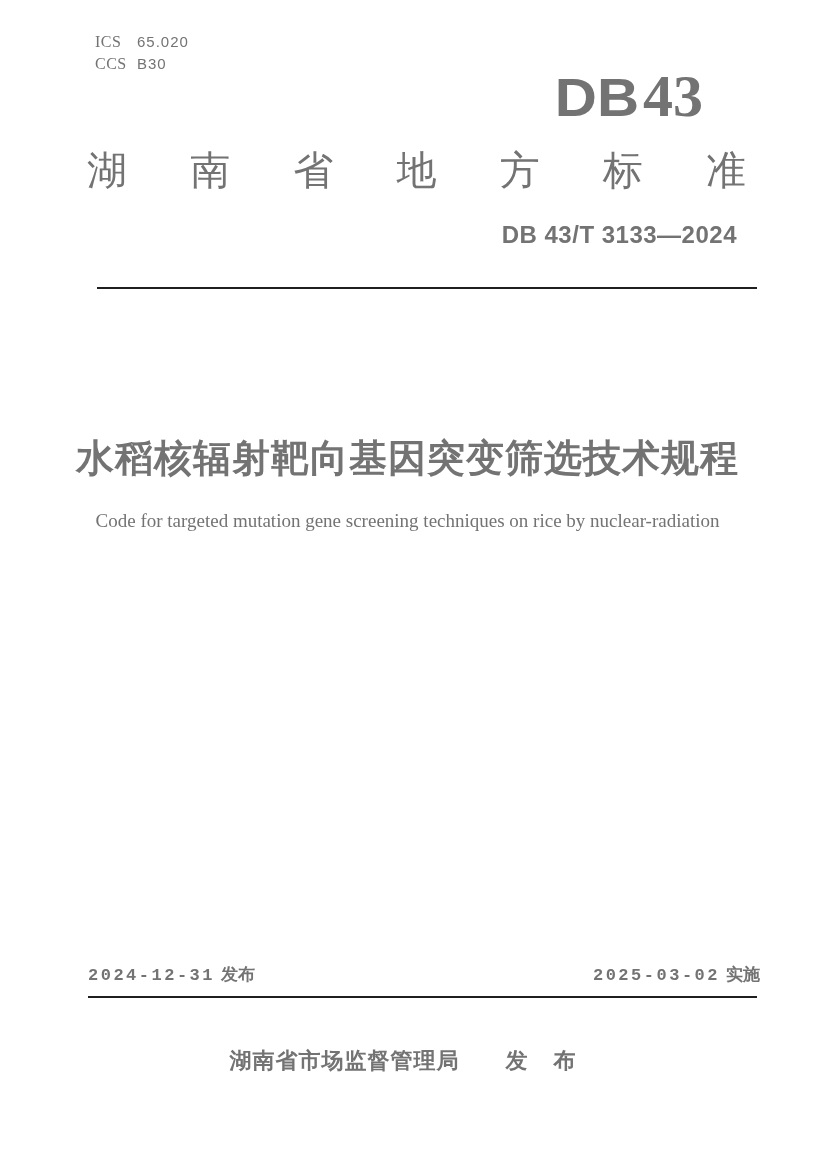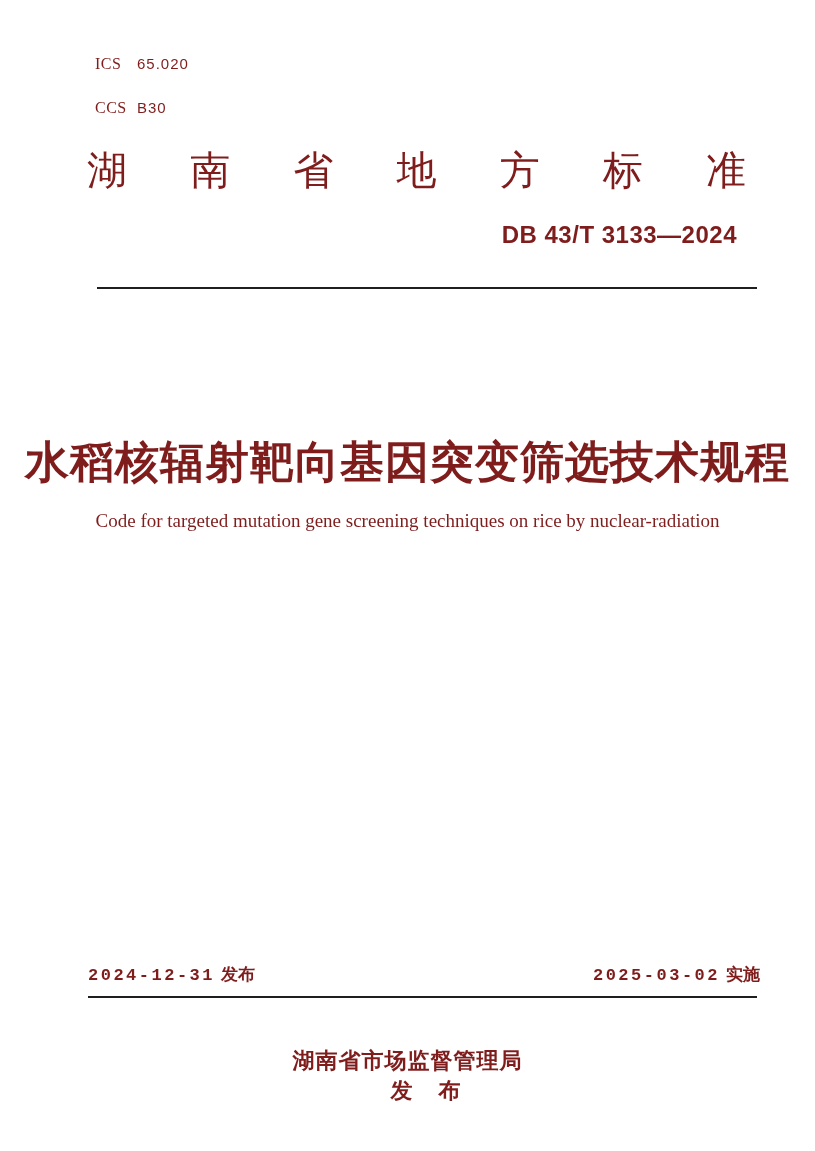--- a/index.html
+++ b/index.html
@@ -2,35 +2,35 @@
 <html><head>
 <meta charset="utf-8">
 <style>
   html, body { margin: 0; padding: 0; background: #e8e8e8; }
   .page {
     position: relative;
     width: 815px;
     height: 1151px;
     margin: 0 auto;
     background: #ffffff;
-    color: #7f1d1d;
+    color: #737373;
     overflow: hidden;
     font-family: "Liberation Sans", sans-serif;
   }
 
   
   .codes { position: absolute; left: 95px; top: 33px; }
   .code-row { display: flex; align-items: baseline; margin-bottom: 4px; }
   .code-label {
     font-family: "Liberation Serif", serif;
     font-size: 16px; letter-spacing: 0.5px; width: 42px;
   }
   .code-value {
     font-family: "Liberation Sans", sans-serif;
-    font-size: 15px; letter-spacing: 1px; margin-top: 22px;
+    font-size: 15px; letter-spacing: 1px;
   }
 
   
   .logo {
     position: absolute; top: 66px; right: 112px;
     display: flex; align-items: baseline; line-height: 1;
   }
   .logo-prefix {
     font-family: "Liberation Sans", sans-serif;
     font-weight: bold; font-size: 54px; letter-spacing: 0;
@@ -56,21 +56,21 @@
     font-family: "Liberation Sans", sans-serif;
   }
 
   .rule { position: absolute; height: 2px; background: #1f1f1f; }
   .rule-top { top: 287px; left: 97px; width: 660px; }
   .rule-bottom { top: 996px; left: 88px; width: 669px; }
 
   
   .title-cn {
     position: absolute; top: 437px; left: 0; width: 100%;
-    text-align: center; font-size: 44px; font-weight: bold;
+    text-align: center; font-size: 38px; font-weight: bold;
     letter-spacing: 1px; line-height: 1.15;
     font-family: "Liberation Sans", sans-serif;
   }
   .title-en {
     position: absolute; top: 510px; left: 0; width: 100%;
     text-align: center; font-size: 19px;
     font-family: "Liberation Serif", serif;
   }
 
   
@@ -78,43 +78,46 @@
     position: absolute; top: 963px; left: 88px; width: 672px;
     display: flex; justify-content: space-between;
     font-size: 17px; font-weight: bold;
     font-family: Liberation Mono, monospace;
   }
   .date-num { letter-spacing: 2.5px; margin-right: 6px; }
 
   
   .publisher {
     position: absolute; top: 1046px; left: 0; width: 100%;
-    display: flex; justify-content: center; align-items: center;
+    display: flex; justify-content: center; align-items: flex-end;
     font-size: 22px; font-weight: bold; letter-spacing: 1px;
     font-family: "Liberation Sans", sans-serif;
-    flex-direction: column;
   }
   .publisher-action { margin-left: 46px; letter-spacing: 10px; }
 </style>
 </head>
 <body>
 
 <div class="page">
 
   <div class="codes">
     <div class="code-row">
       <span class="code-label">ICS</span>
       <span class="code-value">65.020</span>
     </div>
     <div class="code-row">
       <span class="code-label">CCS</span>
       <span class="code-value">B30</span>
     </div>
   </div>
 
+  <div class="logo">
+    <span class="logo-prefix">DB</span>
+    <span class="logo-number">43</span>
+  </div>
 
   <div class="banner">
     <span>湖</span>
     <span>南</span>
     <span>省</span>
     <span>地</span>
     <span>方</span>
     <span>标</span>
     <span>准</span>
   </div>

